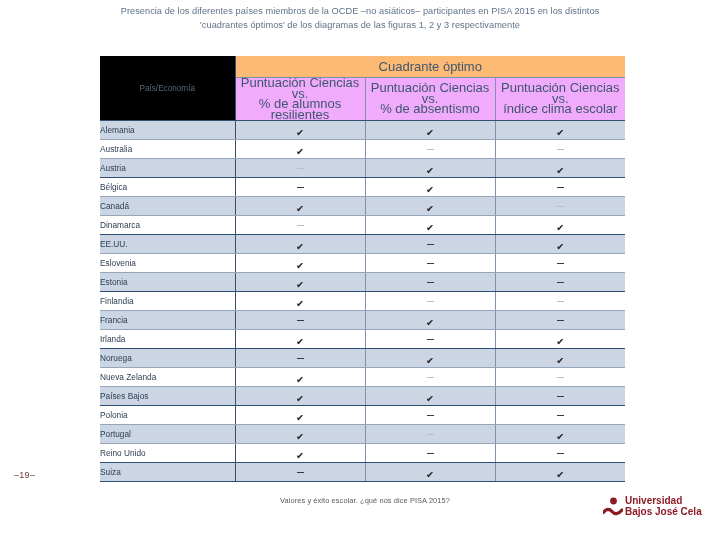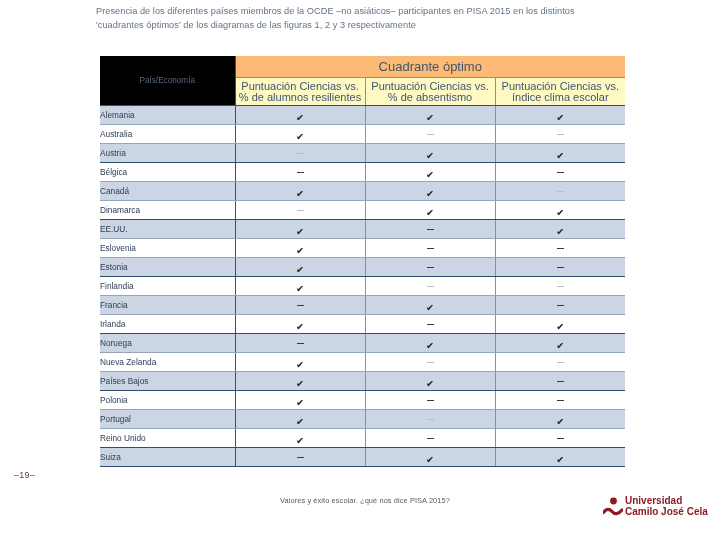--- a/index.html
+++ b/index.html
@@ -15,20 +15,21 @@
     font-family: "Liberation Sans", sans-serif;
     -webkit-font-smoothing: antialiased;
   }
 
   
   #slide-title {
     position: absolute;
     left: 96px;
     top: 4px;
     width: 528px;
+    text-align: center;
     color: #5f7389;
     font-size: 9.2px;
     line-height: 14px;
     letter-spacing: 0.05px;
   }
   #slide-title .line { display: block; white-space: nowrap; }
 
   
   #quadrant-table {
     position: absolute;
@@ -65,25 +66,25 @@
     text-align: center;
     font-size: 13px;
     color: #3f566f;
     border-bottom: 1px solid #7e93ab;
     background: #fdba74;
   }
   .th-sub {
     height: 27px;
     vertical-align: middle;
     text-align: center;
-    font-size: 11px;
+    font-size: 13px;
     color: #3f566f;
     line-height: 10.5px;
     border-bottom: 1.6px solid #36506e;
-    background: #fef9c3;
+    background: #f0abfc;
   }
   .th-sub.div-l { border-left: 1px solid #7e93ab; }
 
   
   tbody tr { height: 17px; }
   tbody tr.shade td { background: #ccd5e4; }
   tbody tr.plain td { background: #ffffff; }
 
   td.country {
     padding-left: 9px;
@@ -319,15 +320,15 @@
 <div id="page-number">–19–</div>
 <div id="footer-caption">Valores y éxito escolar. ¿qué nos dice PISA 2015?</div>
 
 <div id="brand-logo">
   <svg class="logo-mark" viewBox="0 0 20 22">
     <circle cx="10.5" cy="5" r="3.4" fill="#8d1b25"></circle>
     <path d="M0.5 16.5 C3 12.5, 6.5 12.5, 9 15.5 C11.5 18.5, 15.5 18.5, 19 14" stroke="#8d1b25" stroke-width="3.2" fill="none" stroke-linecap="round"></path>
   </svg>
   <div class="logo-text">
     <span>Universidad</span><br>
-    <span>Camilo José Cela</span>
+    <span>Bajos José Cela</span>
   </div>
 </div>
 
 </body></html>

